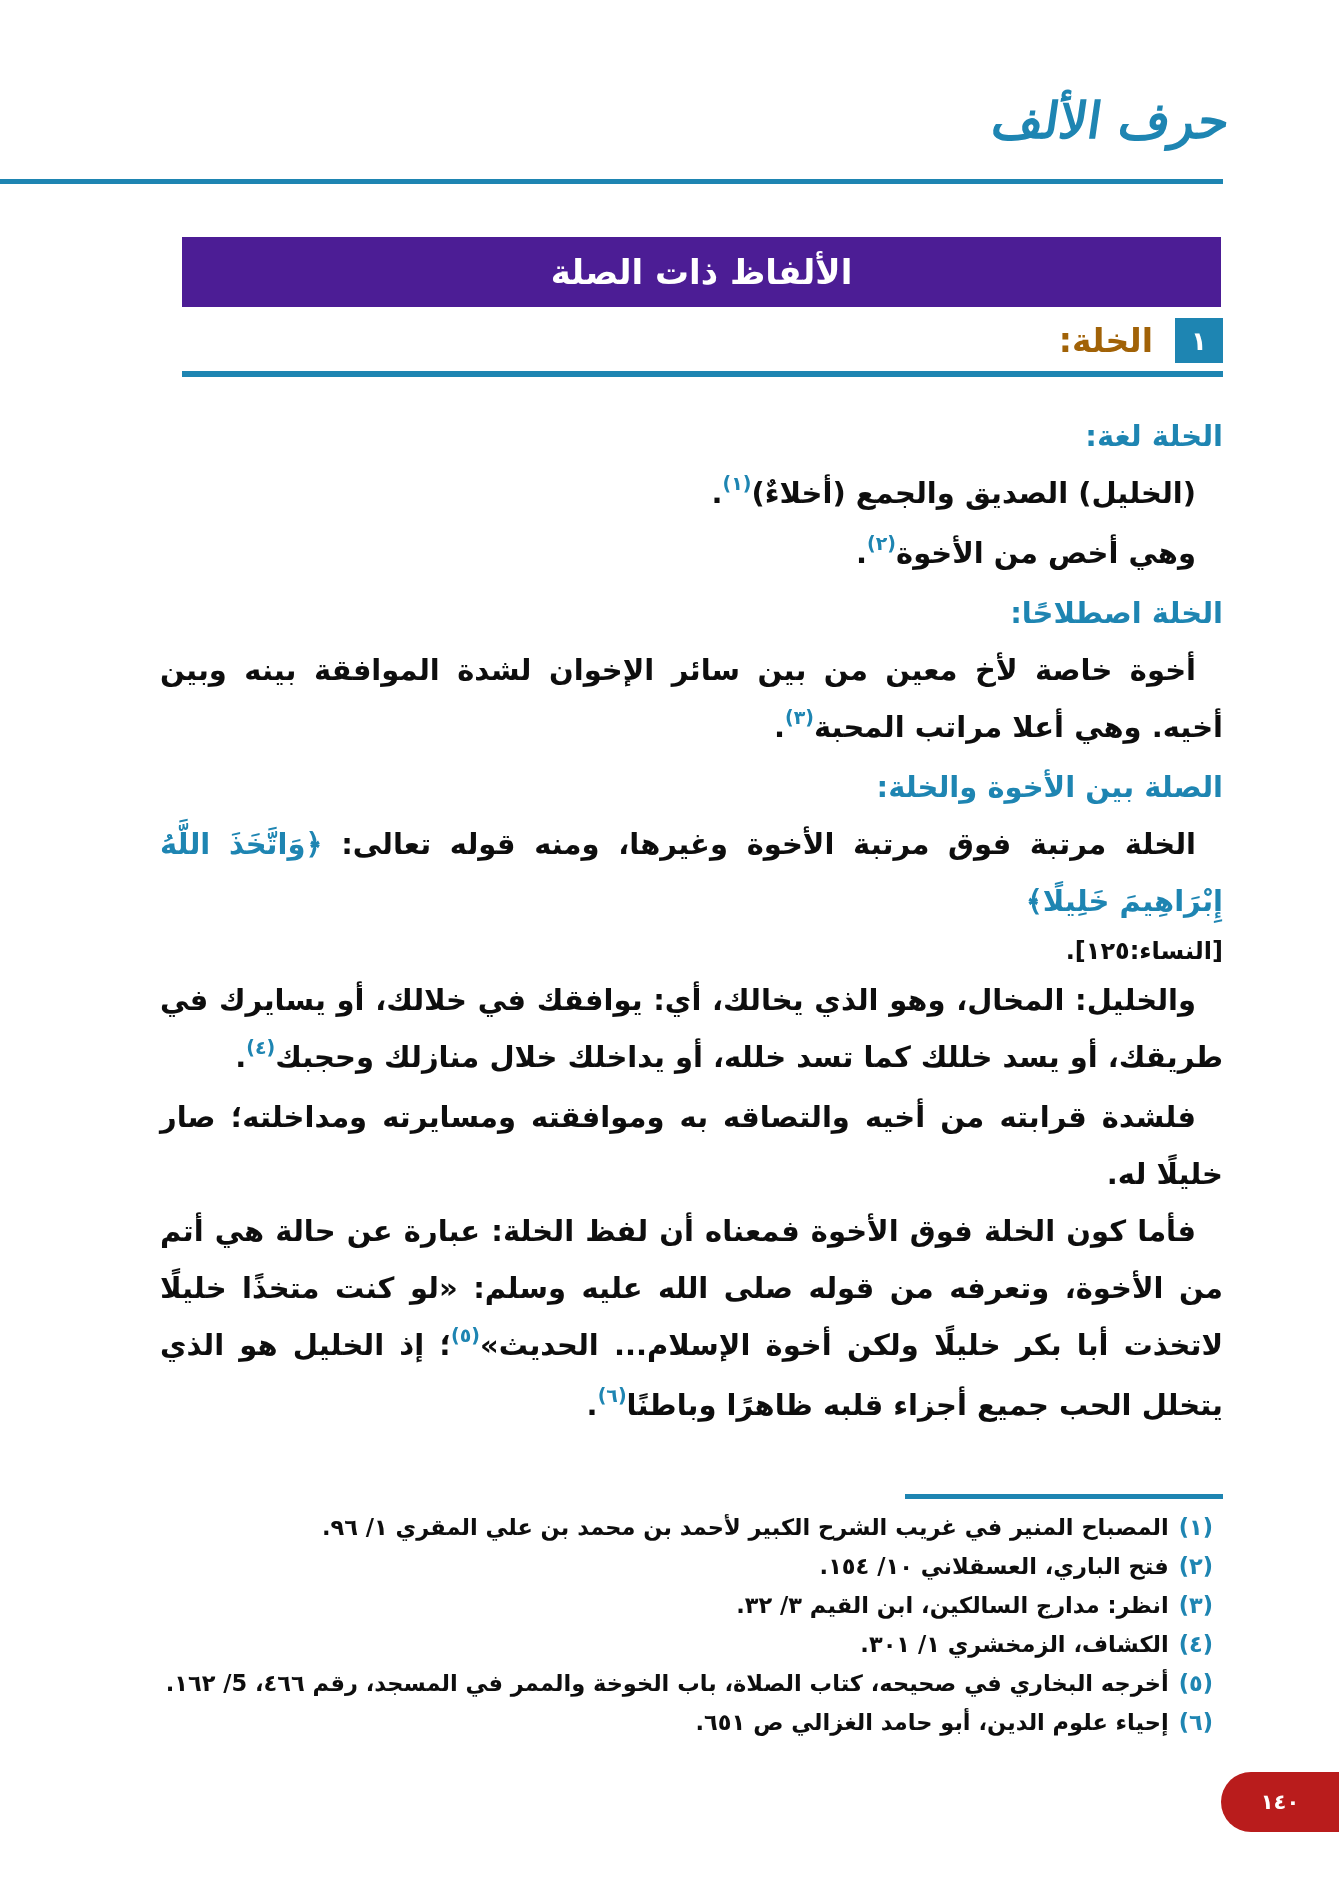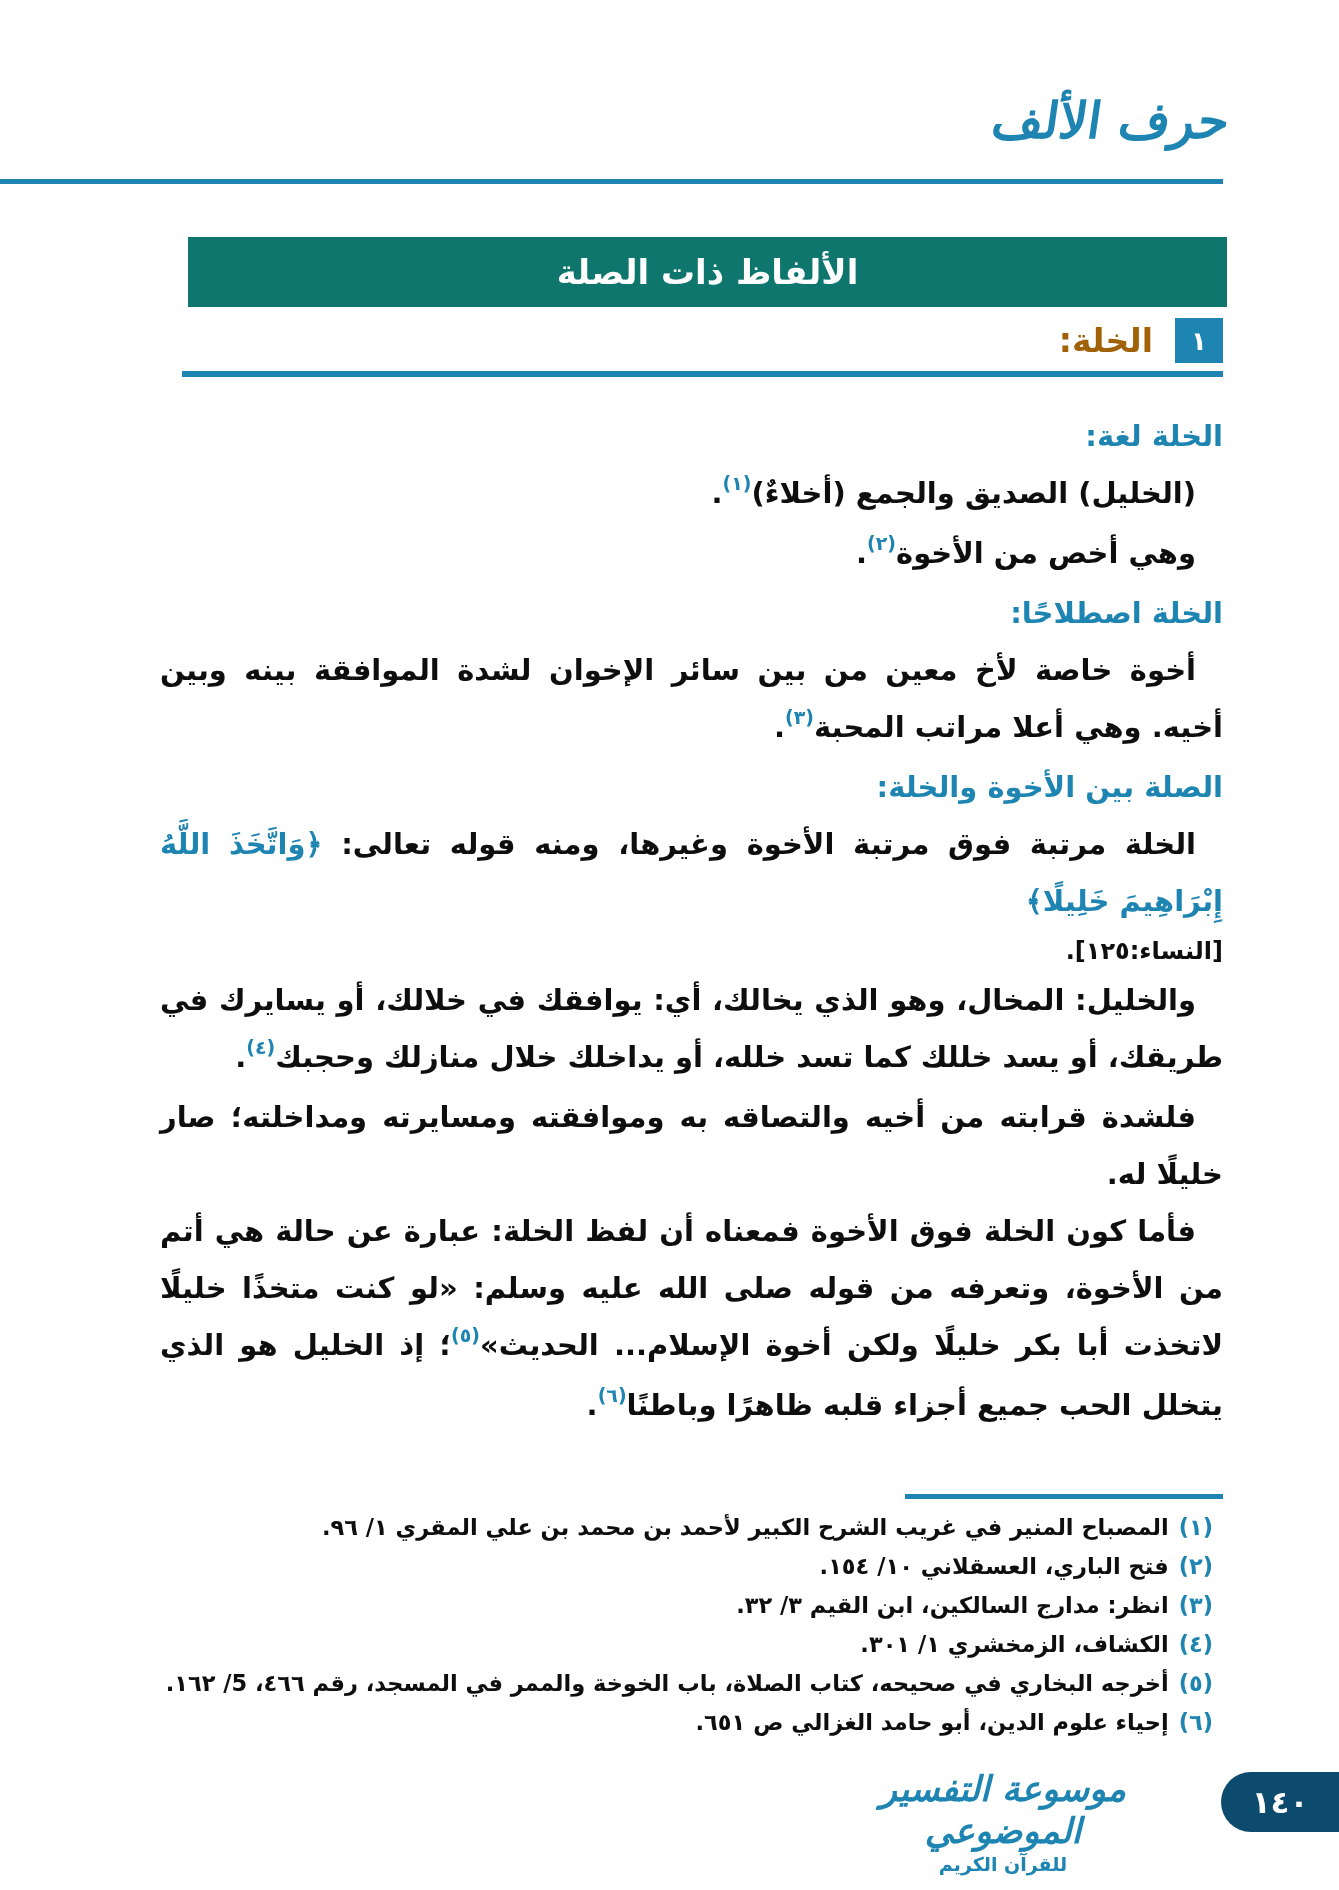--- a/index.html
+++ b/index.html
@@ -18,22 +18,22 @@
     color:#1e85b2;font-size:50px;font-weight:bold;font-style:italic;
     transform:skewX(6deg);
     white-space:nowrap;
   }
   .header-rule{
     position:absolute;top:179px;left:0;width:1223px;height:5px;
     background:#1e85b2;
   }
   
   .section-bar{
-    position:absolute;top:237px;left:188px;width:1039px;height:70px;
-    background:#0f766e;color:#ffffff;
+    position:absolute;top:237px;left:182px;width:1039px;height:70px;
+    background:#4c1d95;color:#ffffff;
     display:flex;align-items:center;justify-content:center;
     font-size:34px;font-weight:bold;
   }
   
   .entry-row{
     position:absolute;top:318px;right:116px;
     display:flex;align-items:center;gap:22px;direction:rtl;
   }
   .entry-num-box{
     width:48px;height:45px;background:#1e85b2;color:#ffffff;
@@ -82,23 +82,23 @@
   .footnote-num{color:#1e85b2;margin-left:10px;}
   
   .footer-logo{
     position:absolute;top:1768px;left:838px;width:330px;
     text-align:center;color:#1e85b2;direction:rtl;
   }
   .footer-logo .l1{font-size:35px;font-weight:bold;line-height:42px;font-style:italic;}
   .footer-logo .l2{font-size:19px;font-weight:bold;line-height:24px;}
   .page-number-pill{
     position:absolute;top:1772px;right:0;width:118px;height:60px;
-    background:#0c4a6e;border-radius:30px 0 0 30px;
+    background:#b91c1c;border-radius:30px 0 0 30px;
     display:flex;align-items:center;justify-content:center;
-    color:#ffffff;font-size:31px;font-weight:bold;letter-spacing:4px;
+    color:#ffffff;font-size:21px;font-weight:bold;letter-spacing:4px;
   }
 </style>
 </head>
 <body>
 
 <div class="page">
 
   <div class="header-calligraphy">حرف الألف</div>
   <div class="header-rule"></div>
 
@@ -140,21 +140,17 @@
   <div class="footnotes-separator"></div>
   <div class="footnotes">
     <div class="footnote-item"><span class="footnote-num">(١)</span><span>المصباح المنير في غريب الشرح الكبير لأحمد بن محمد بن علي المقري ١/ ٩٦.</span></div>
     <div class="footnote-item"><span class="footnote-num">(٢)</span><span>فتح الباري، العسقلاني ١٠/ ١٥٤.</span></div>
     <div class="footnote-item"><span class="footnote-num">(٣)</span><span>انظر: مدارج السالكين، ابن القيم ٣/ ٣٢.</span></div>
     <div class="footnote-item"><span class="footnote-num">(٤)</span><span>الكشاف، الزمخشري ١/ ٣٠١.</span></div>
     <div class="footnote-item"><span class="footnote-num">(٥)</span><span>أخرجه البخاري في صحيحه، كتاب الصلاة، باب الخوخة والممر في المسجد، رقم ٤٦٦، 5/ ١٦٢.</span></div>
     <div class="footnote-item"><span class="footnote-num">(٦)</span><span>إحياء علوم الدين، أبو حامد الغزالي ص ٦٥١.</span></div>
   </div>
 
-  <div class="footer-logo">
-    <div class="l1">موسوعة التفسير الموضوعي</div>
-    <div class="l2">للقرآن الكريم</div>
-  </div>
   <div class="page-number-pill">
     <span>١٤٠</span>
   </div>
 
 </div>
 
 </body></html>

